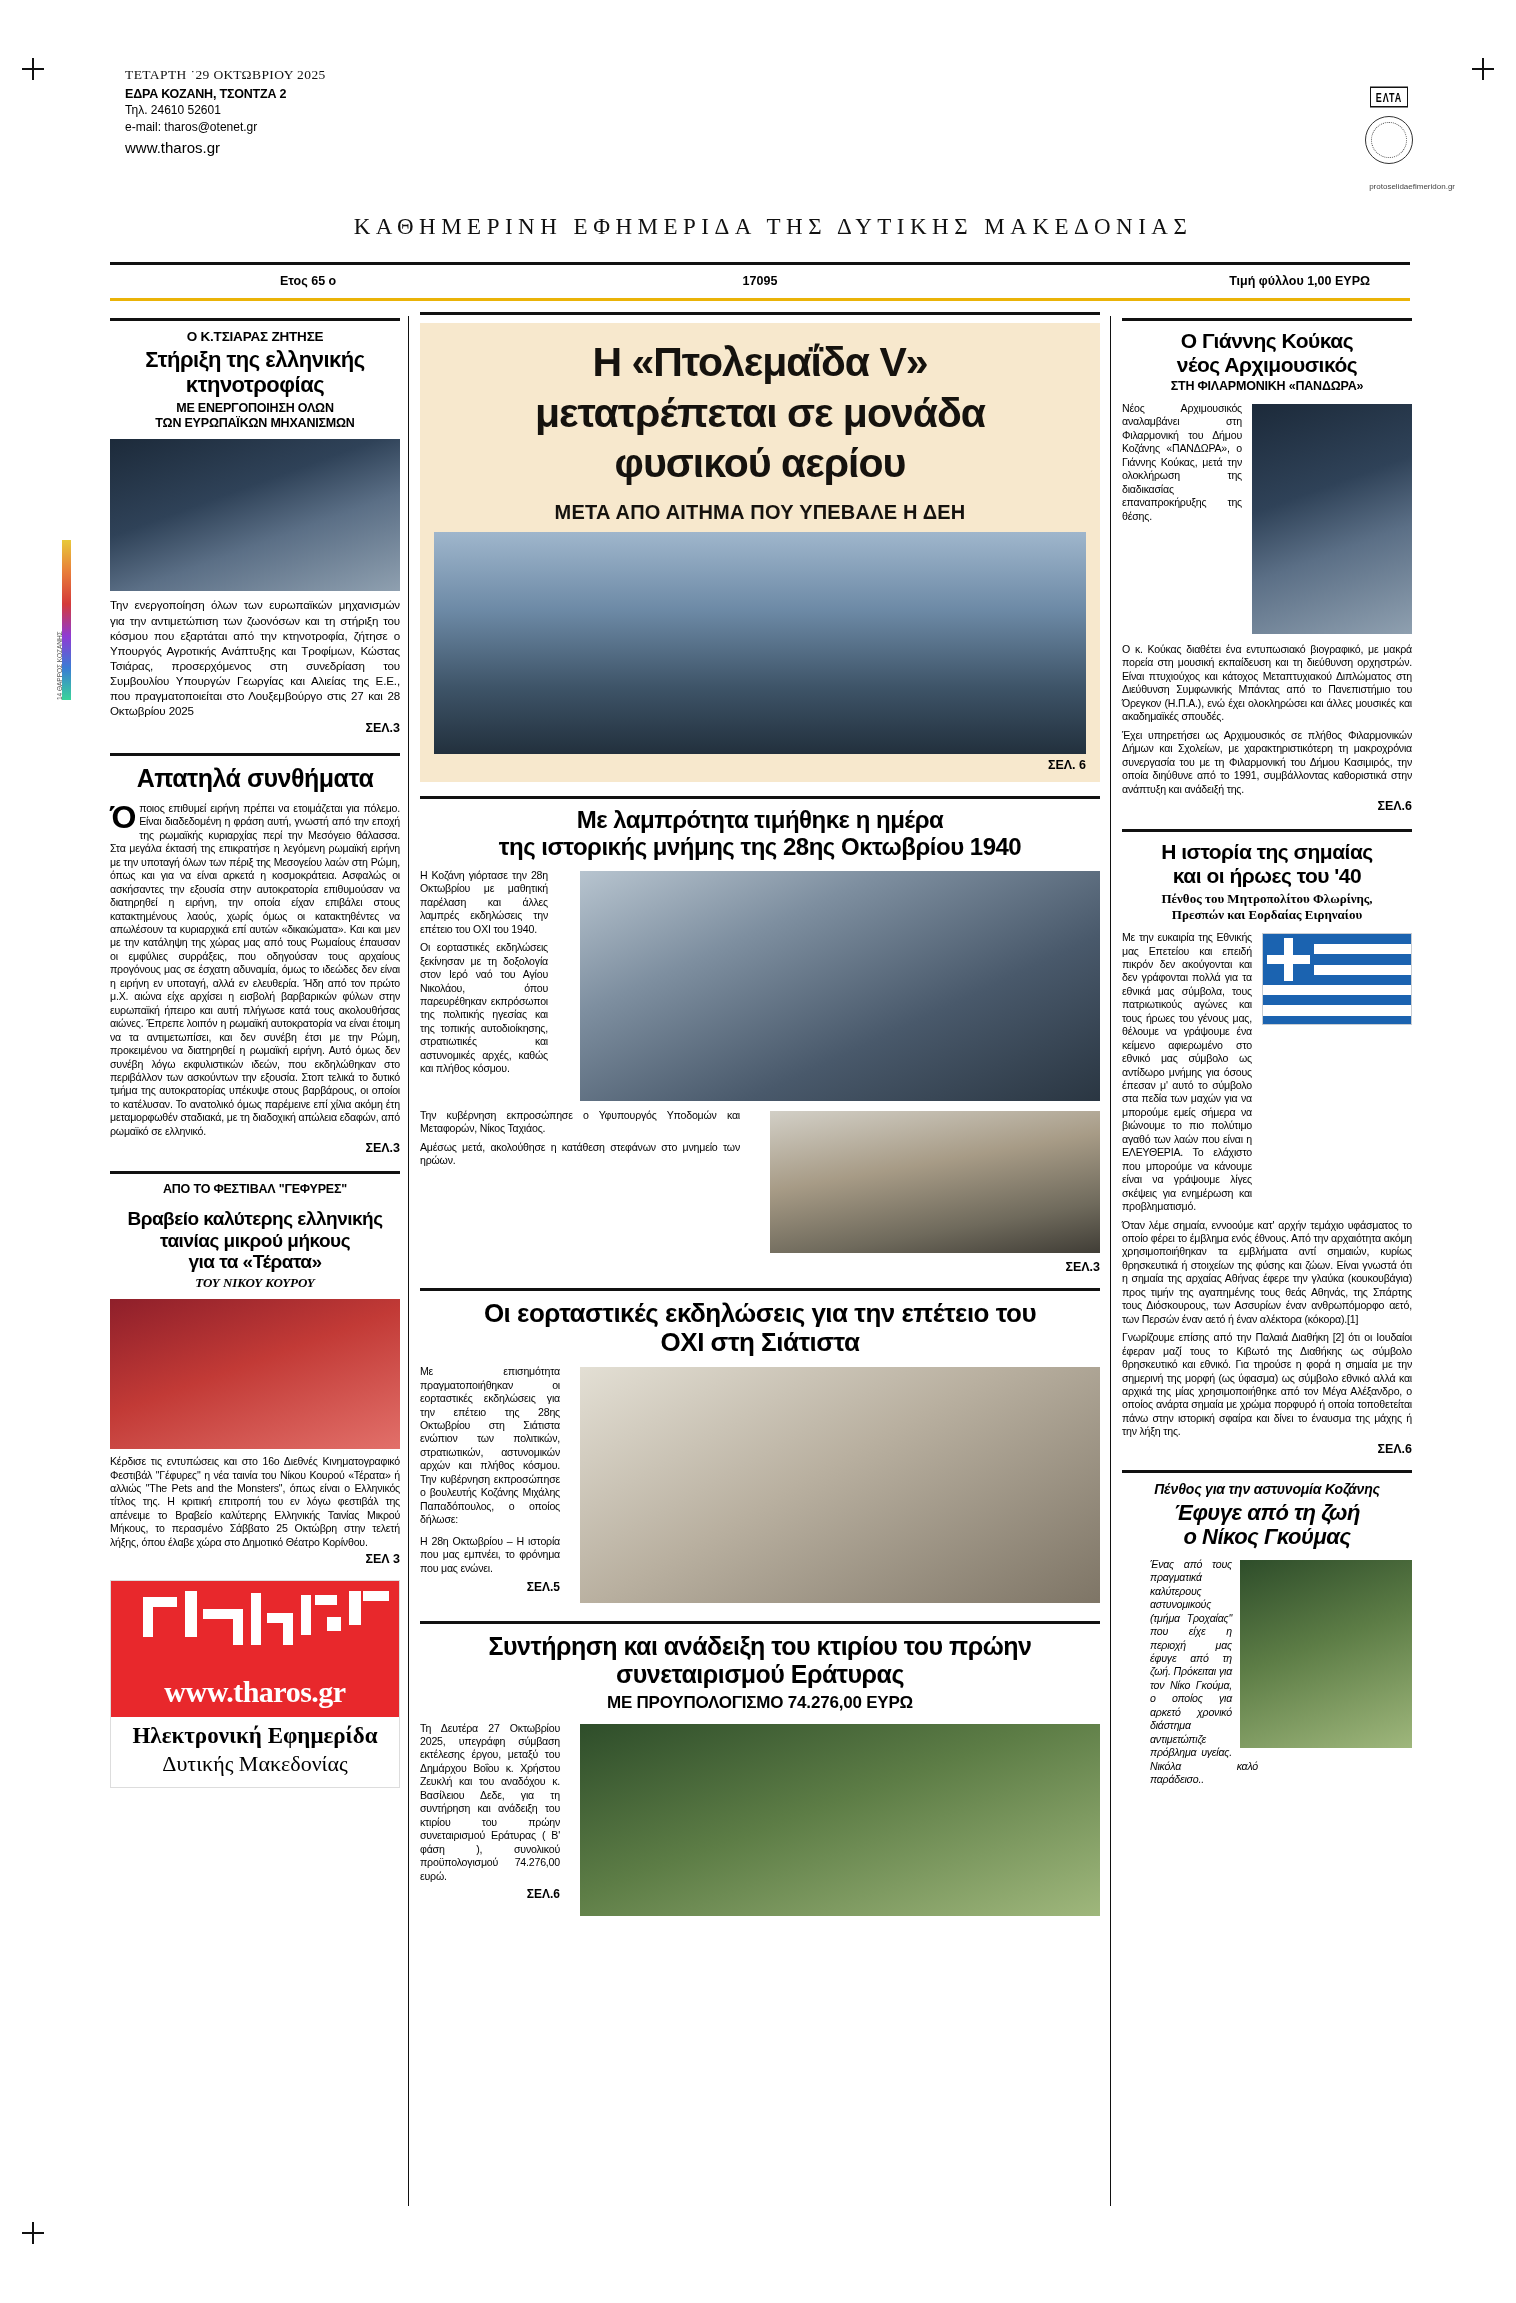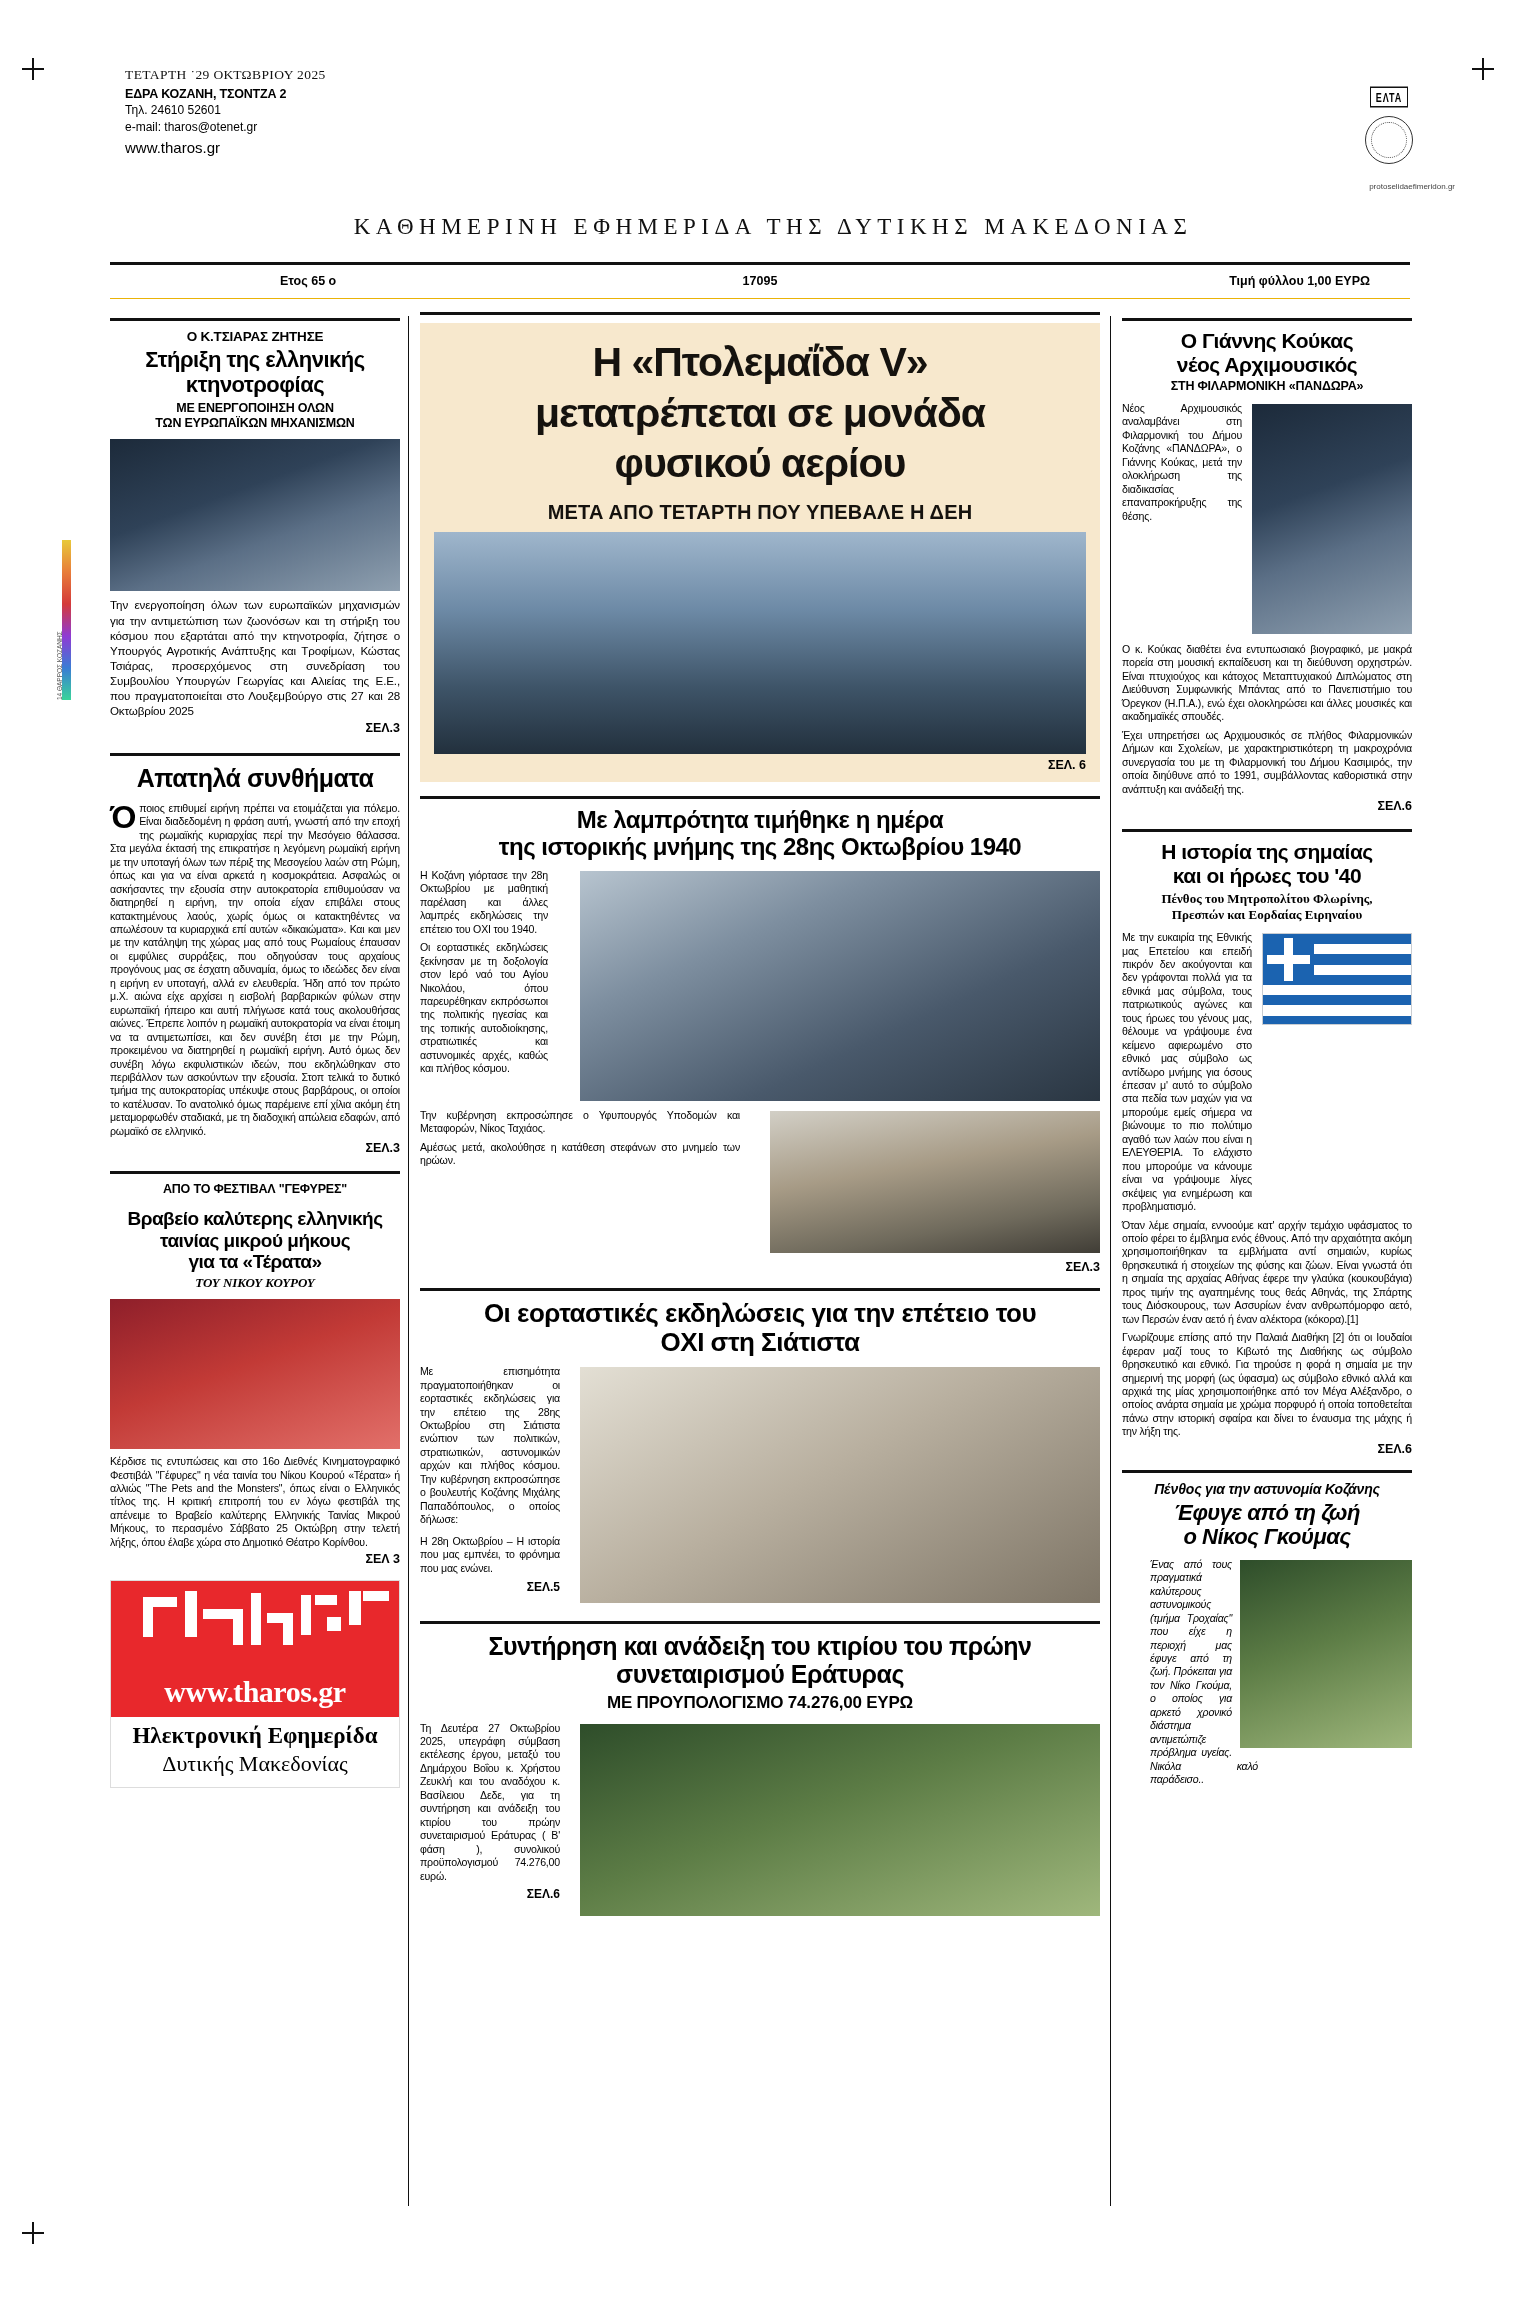--- a/index.html
+++ b/index.html
@@ -28,21 +28,21 @@
   .elta{position:absolute;right:100px;top:86px;width:84px;height:86px;text-align:center;}
   .elta .elbox{font-size:9px;font-weight:bold;letter-spacing:1px;border:1.4px solid #111;
      display:inline-block;padding:1px 5px;transform:scaleY(1.5);}
   .elta .seal{margin-top:12px;width:46px;height:46px;border:1.6px solid #333;border-radius:50%;
      margin-left:auto;margin-right:auto;position:relative;}
   .elta .seal:after{content:"";position:absolute;inset:5px;border:1px dotted #555;border-radius:50%;}
   .elta .caption{position:absolute;right:-24px;top:96px;font-size:8px;color:#444;white-space:nowrap;}
 
   .rule-main{position:absolute;left:110px;top:262px;width:1300px;height:3px;background:#111;}
   .infobar{position:absolute;left:110px;top:268px;width:1300px;height:30px;
-     border-bottom:1px solid #eab308;font-size:12.5px;font-weight:bold;}
+     border-bottom:3px solid #eab308;font-size:12.5px;font-weight:bold;}
   .infobar .l{position:absolute;left:170px;top:6px;}
   .infobar .c{position:absolute;left:0;right:0;top:6px;text-align:center;}
   .infobar .r{position:absolute;right:40px;top:6px;}
 
   
   .col{position:absolute;}
   .colL{left:110px;top:312px;width:290px;}
   .colC{left:420px;top:312px;width:680px;}
   .colR{left:1122px;top:312px;width:290px;}
 
@@ -212,21 +212,21 @@
   </div>
 
   <div class="col colC">
 
     <div class="hr-thick" style="margin:0 0 8px;"></div>
 
     <div class="feature">
       <h1>Η «Πτολεμαΐδα V»</h1>
       <h1>μετατρέπεται σε μονάδα</h1>
       <h1>φυσικού αερίου</h1>
-      <div class="sub">ΜΕΤΑ ΑΠΟ ΤΕΤΑΡΤΗ ΠΟΥ ΥΠΕΒΑΛΕ Η  ΔΕΗ</div>
+      <div class="sub">ΜΕΤΑ ΑΠΟ ΑΙΤΗΜΑ ΠΟΥ ΥΠΕΒΑΛΕ Η  ΔΕΗ</div>
       <div class="photo ph-grad2" style="height:222px;"></div>
       <div class="selx">ΣΕΛ. 6</div>
     </div>
 
     <div class="blk" style="margin-top:14px;">
       <div class="hr-thick"></div>
       <div class="head-m" style="font-size:24px;">Με λαμπρότητα τιμήθηκε η ημέρα</div>
       <div class="head-m" style="font-size:24px;margin-bottom:8px;">της ιστορικής μνήμης της  28ης Οκτωβρίου 1940</div>
       <div style="overflow:hidden;">
         <div class="wrapimg" style="width:520px;height:230px;">

